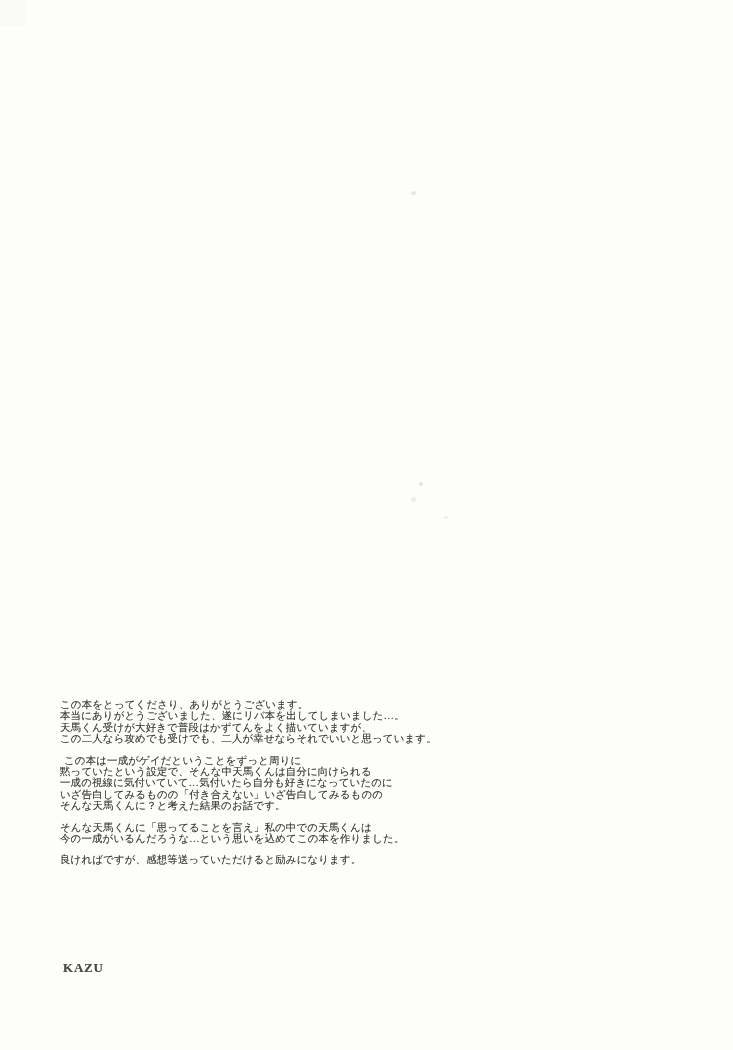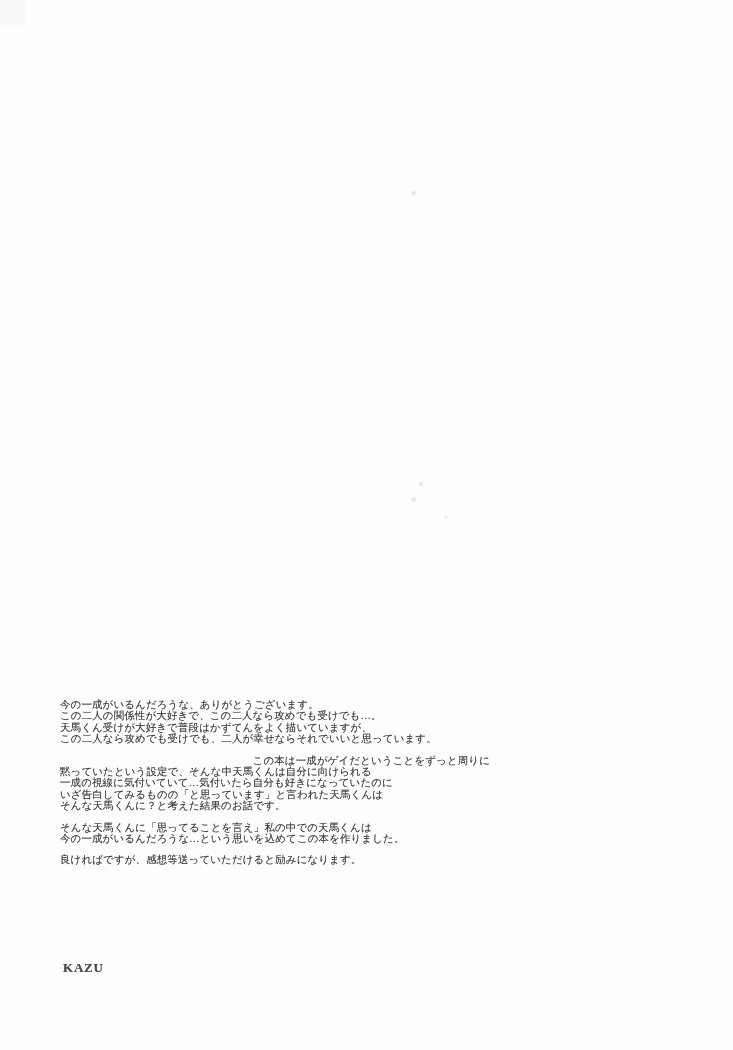--- a/index.html
+++ b/index.html
@@ -49,21 +49,20 @@
   }
   .afterword p {
     margin: 0 0 10px 0;
   }
   .afterword .line {
     display: block;
     white-space: nowrap;
   }
   .afterword p.indent .line:first-child {
     padding-left: 4px;
-    text-align: right;
   }
   .signature {
     position: absolute;
     left: 63px;
     top: 960px;
     font-size: 13px;
     letter-spacing: 0.8px;
     color: #474747;
     text-shadow: 0 0 0.5px rgba(71, 71, 71, 0.5);
     font-weight: bold;
@@ -77,31 +76,31 @@
   <div class="corner-shade"></div>
 
   <div class="speck s1"></div>
   <div class="speck s2"></div>
   <div class="speck s3"></div>
   <div class="speck s4"></div>
 
   <div class="afterword">
 
     <p>
-      <span class="line">今の一成がいるんだろうな、ありがとうございます。</span>
-      <span class="line">この二人の関係性が大好きで、この二人なら攻めでも受けでも…。</span>
+      <span class="line">この本をとってくださり、ありがとうございます。</span>
+      <span class="line">本当にありがとうございました、遂にリバ本を出してしまいました…。</span>
       <span class="line">天馬くん受けが大好きで普段はかずてんをよく描いていますが、</span>
       <span class="line">この二人なら攻めでも受けでも、二人が幸せならそれでいいと思っています。</span>
     </p>
 
     <p class="indent">
       <span class="line">この本は一成がゲイだということをずっと周りに</span>
       <span class="line">黙っていたという設定で、そんな中天馬くんは自分に向けられる</span>
       <span class="line">一成の視線に気付いていて…気付いたら自分も好きになっていたのに</span>
-      <span class="line">いざ告白してみるものの「と思っています」と言われた天馬くんは</span>
+      <span class="line">いざ告白してみるものの「付き合えない」いざ告白してみるものの</span>
       <span class="line">そんな天馬くんに？と考えた結果のお話です。</span>
     </p>
 
 
     <p>
       <span class="line">そんな天馬くんに「思ってることを言え」私の中での天馬くんは</span>
       <span class="line">今の一成がいるんだろうな…という思いを込めてこの本を作りました。</span>
     </p>
 
     <p>

